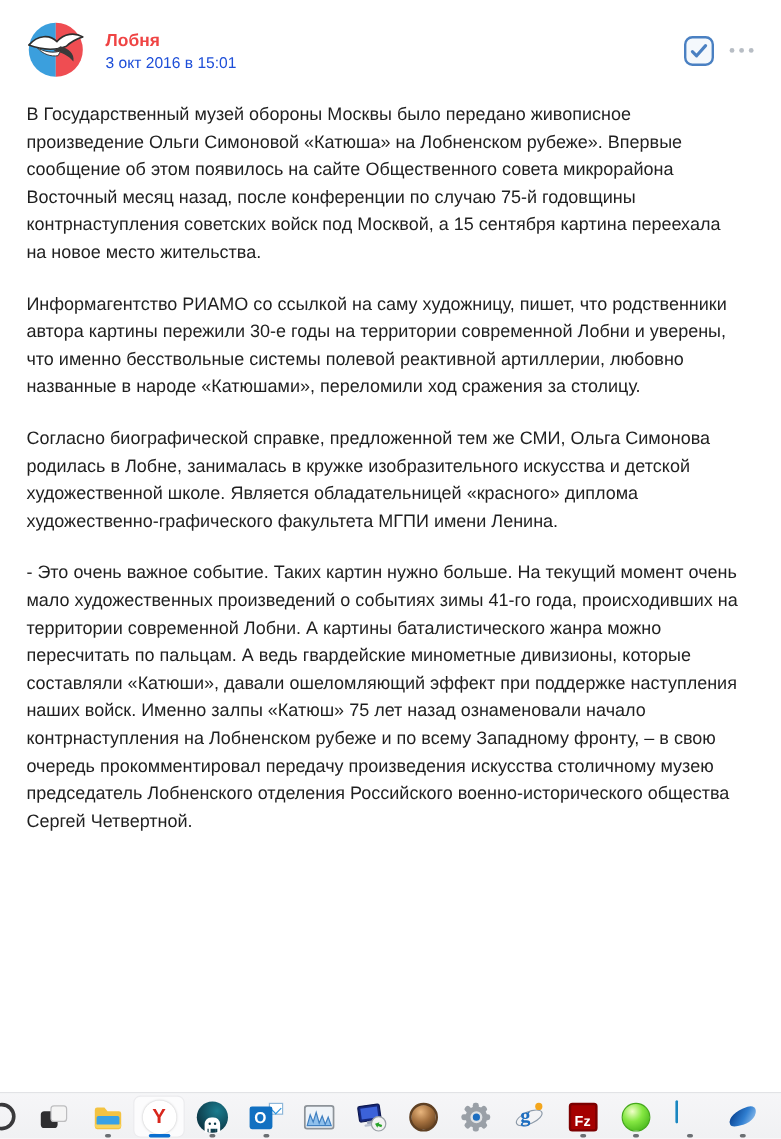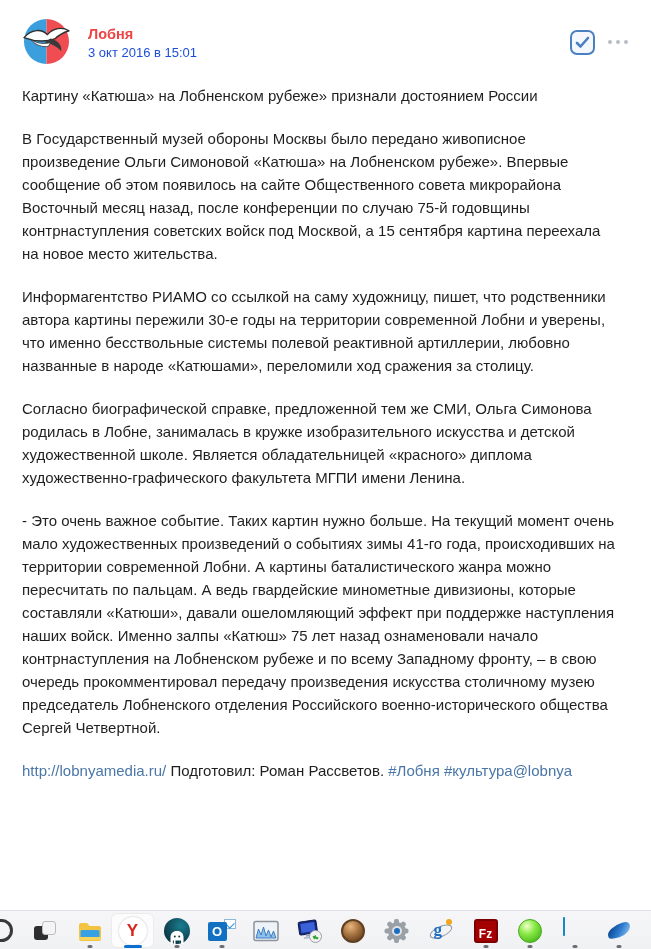--- a/index.html
+++ b/index.html
@@ -140,21 +140,20 @@
     <span class="post-checkbox">
       <svg width="15" height="13" viewBox="0 0 15 13">
         <polyline points="2,7 5.5,10.5 13,2" fill="none" stroke="#4a80c2" stroke-width="2.6" stroke-linecap="round" stroke-linejoin="round"></polyline>
       </svg>
     </span>
 
     <span class="more-dots"><i></i><i></i><i></i></span>
   </header>
 
   <main class="post-body">
-    <p>Картину «Катюша» на Лобненском рубеже» признали достоянием России</p>
     <p>В Государственный музей обороны Москвы было передано живописное
 произведение Ольги Симоновой «Катюша» на Лобненском рубеже». Впервые
 сообщение об этом появилось на сайте Общественного совета микрорайона
 Восточный месяц назад, после конференции по случаю 75-й годовщины
 контрнаступления советских войск под Москвой, а 15 сентября картина переехала
 на новое место жительства.</p>
     <p>Информагентство РИАМО со ссылкой на саму художницу, пишет, что родственники
 автора картины пережили 30-е годы на территории современной Лобни и уверены,
 что именно бесствольные системы полевой реактивной артиллерии, любовно
 названные в народе «Катюшами», переломили ход сражения за столицу.</p>
@@ -165,21 +164,20 @@
     <p>- Это очень важное событие. Таких картин нужно больше. На текущий момент очень
 мало художественных произведений о событиях зимы 41-го года, происходивших на
 территории современной Лобни. А картины баталистического жанра можно
 пересчитать по пальцам. А ведь гвардейские минометные дивизионы, которые
 составляли «Катюши», давали ошеломляющий эффект при поддержке наступления
 наших войск. Именно залпы «Катюш» 75 лет назад ознаменовали начало
 контрнаступления на Лобненском рубеже и по всему Западному фронту, – в свою
 очередь прокомментировал передачу произведения искусства столичному музею
 председатель Лобненского отделения Российского военно-исторического общества
 Сергей Четвертной.</p>
-    <p class="footer-line hidden-cut"><a href="#">http://lobnyamedia.ru/</a><span> Подготовил: Роман Рассветов. </span><a href="#">#Лобня</a><span> </span><a href="#">#культура@lobnya</a></p>
   </main>
 
   <nav class="taskbar">
 
     <div class="tb-item" style="left:-21px">
       <span class="ring-glyph"></span>
     </div>
 
     <div class="tb-item" style="left:23px">
       <span class="taskview">

